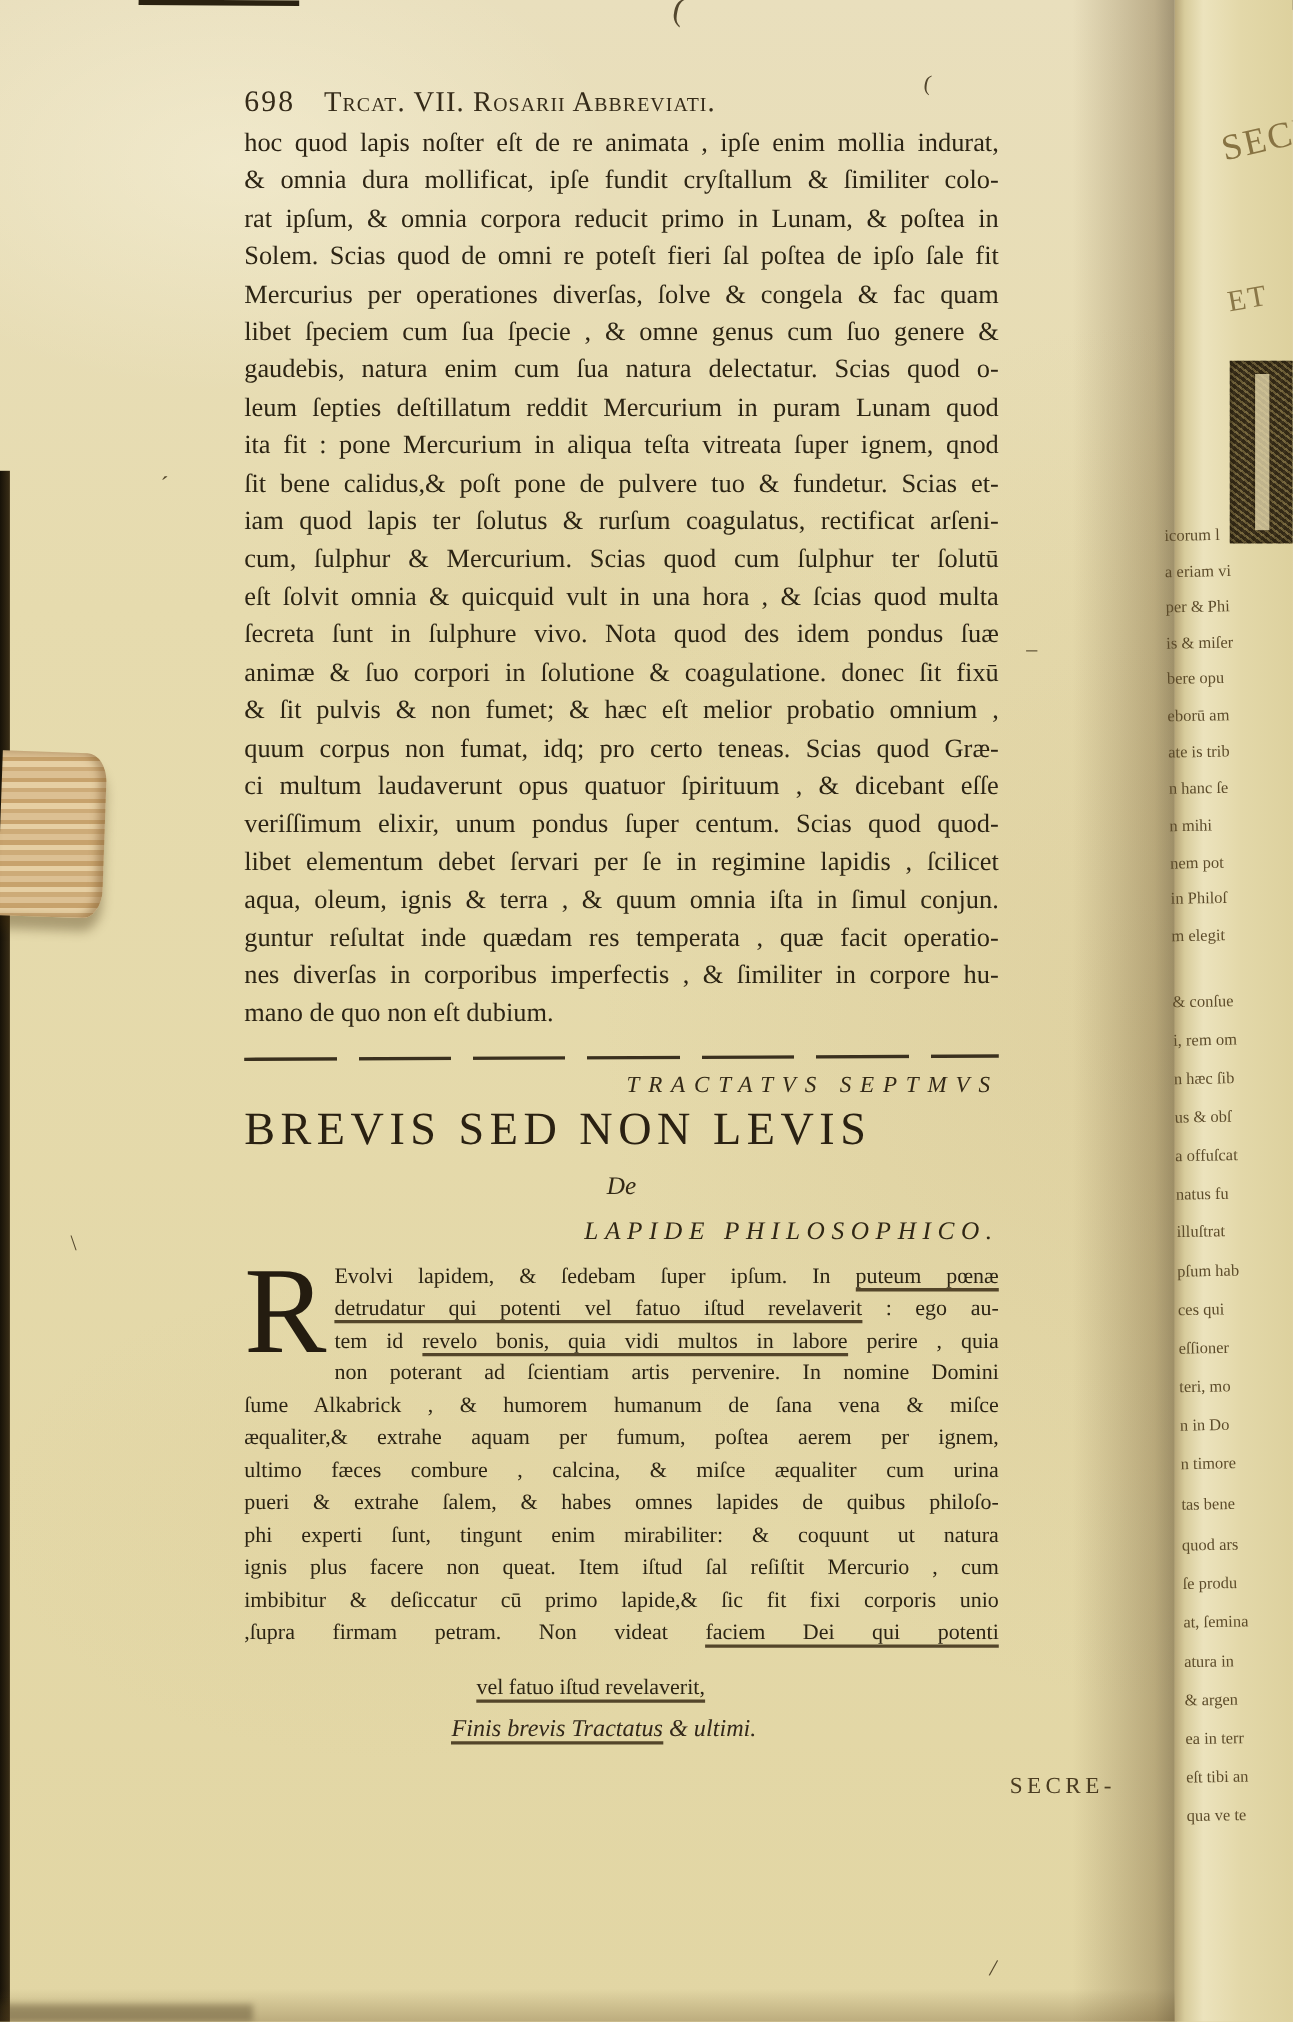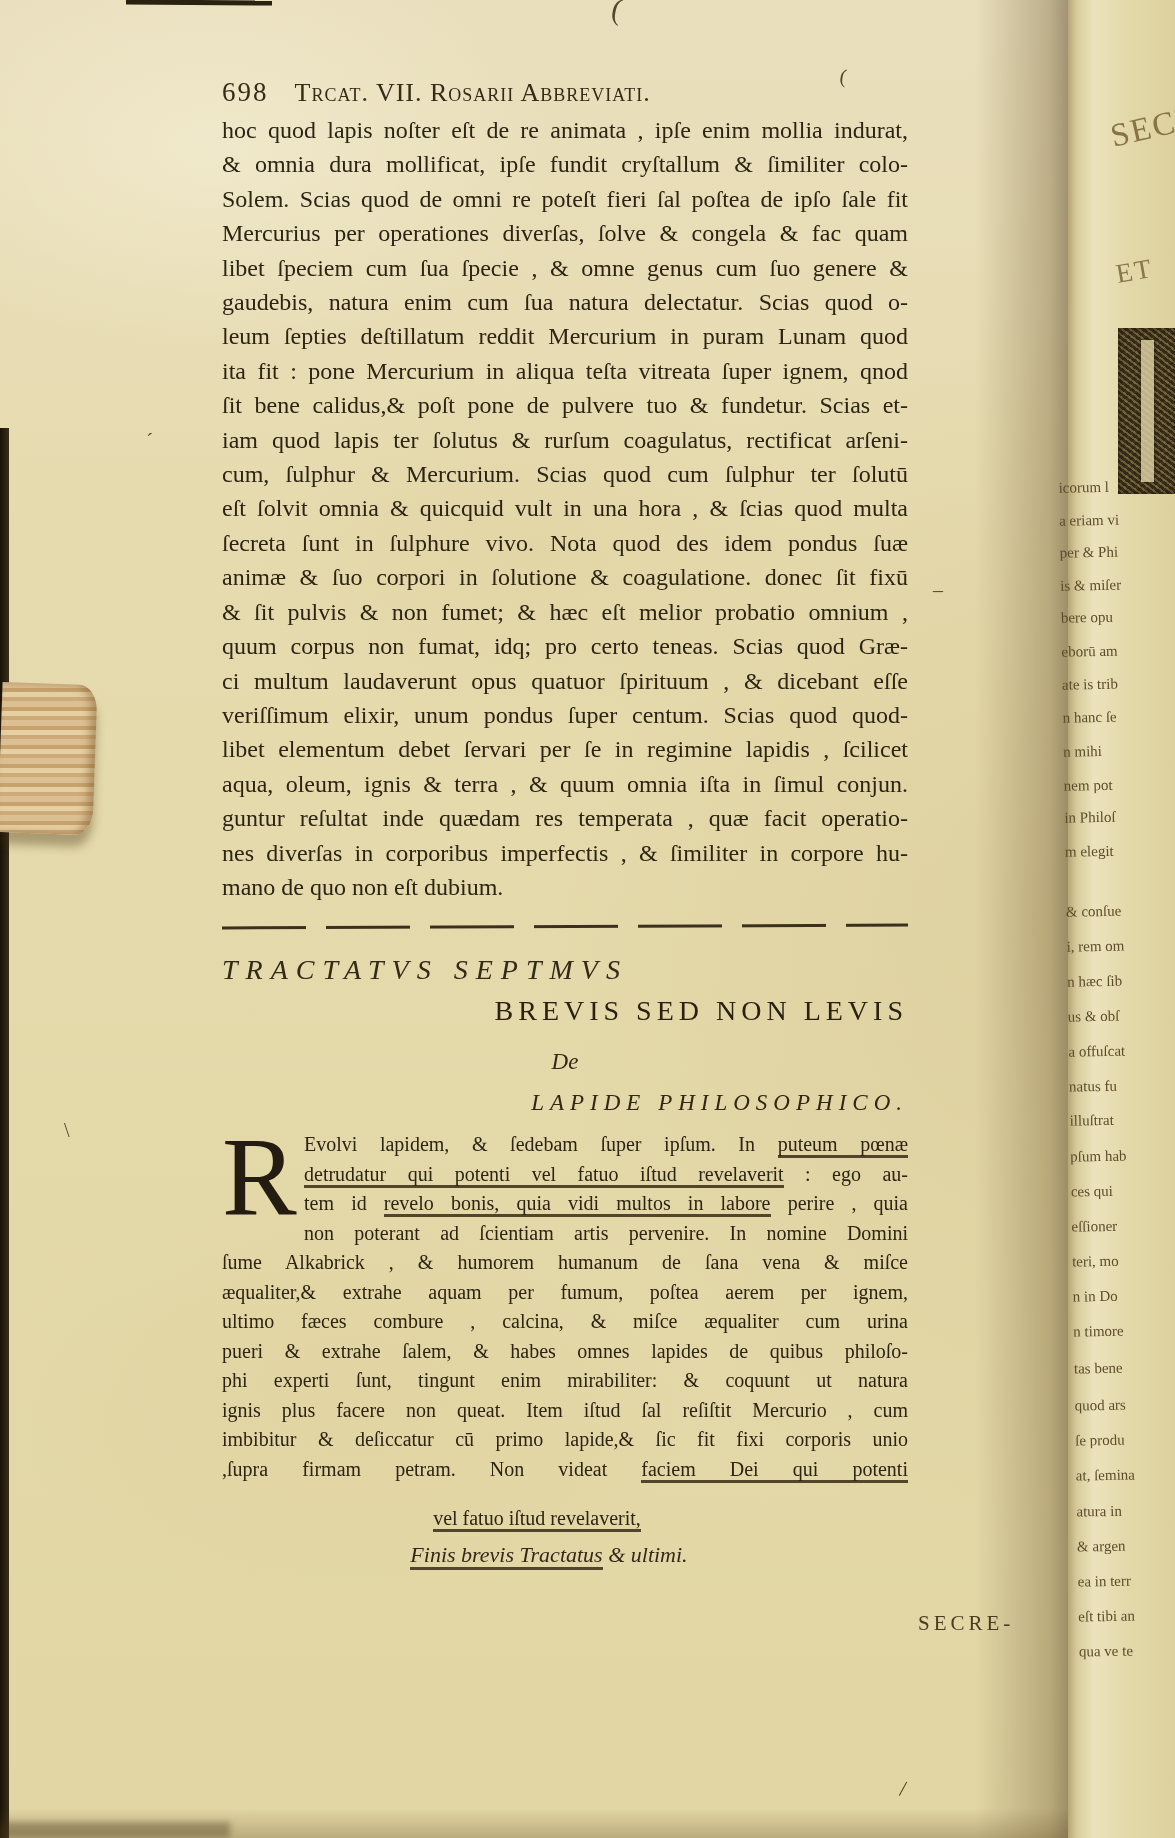--- a/index.html
+++ b/index.html
@@ -52,22 +52,22 @@
   
   .main-col{position:absolute;left:222px;top:75px;width:686px;color:#2c2414;}
   .running-head{font-variant:small-caps;font-size:26px;line-height:34px;color:#352b19;letter-spacing:1px;white-space:nowrap;}
   .running-head .pnum{font-variant:normal;font-size:27px;margin-right:26px;letter-spacing:2px;}
   .para1{margin-top:3px;}
   .para1 .tline{font-size:24px;line-height:34.4px;text-align:justify;text-align-last:justify;white-space:normal;}
   .para1 .tline:last-child{text-align-last:left;}
   .rule{margin-top:21px;height:3px;
     background:repeating-linear-gradient(90deg,#3a301e 0 84px,transparent 84px 104px);
     transform:rotate(-.25deg);}
-  .pretitle{margin-top:29px;text-align:left;font-style:italic;font-size:28px;line-height:26px;letter-spacing:8px;color:#332917;}
-  .big-title{margin-top:4px;text-align:right;font-size:28px;line-height:48px;letter-spacing:5px;color:#2a2112;white-space:nowrap;}
+  .pretitle{margin-top:10px;text-align:right;font-style:italic;font-size:21px;line-height:26px;letter-spacing:8px;color:#332917;}
+  .big-title{margin-top:4px;text-align:left;font-size:42px;line-height:48px;letter-spacing:5px;color:#2a2112;white-space:nowrap;}
   .de-word{margin-top:13px;text-align:center;font-style:italic;font-size:23px;line-height:28px;color:#332917;}
   .subtitle{margin-top:13px;text-align:right;font-style:italic;font-size:23px;line-height:28px;letter-spacing:6px;color:#302715;}
   .para2{margin-top:13px;}
   .drop-cap{float:left;width:74px;height:90px;margin:4px 8px 0 0;
     font-size:112px;line-height:84px;color:#241c10;text-align:center;}
   .p2lines .tline{font-size:20px;line-height:29.5px;text-align:justify;text-align-last:justify;}
   .u{border-bottom:3px solid rgba(58,44,20,.85);}
   .closing-line .tline{margin-top:20px;font-size:20px;line-height:29px;text-align:center;text-align-last:center;transform:translateX(-28px);}
   .finis-line .tline{margin-top:8px;font-style:italic;font-size:22px;line-height:28px;text-align:center;text-align-last:center;transform:translateX(-16px);color:#33281a;}
   .catchword{position:absolute;left:918px;top:1611px;width:110px;font-size:21px;letter-spacing:4px;color:#4a3c22;white-space:nowrap;}
@@ -138,20 +138,21 @@
     </div>
 
   <div class="main-col">
     <div class="running-head">
       <span class="pnum">698</span><span>Trcat. VII. Rosarii Abbreviati.</span>
     </div>
 
     <div class="para1">
         <div class="tline">hoc quod lapis noſter eſt de re animata , ipſe enim mollia indurat,</div>
         <div class="tline">&amp; omnia dura mollificat, ipſe fundit cryſtallum &amp; ſimiliter colo-</div>
+        <div class="tline">rat ipſum, &amp; omnia corpora reducit primo in Lunam, &amp; poſtea in</div>
         <div class="tline">Solem.  Scias quod de omni re poteſt fieri ſal poſtea de ipſo ſale fit</div>
         <div class="tline">Mercurius per operationes diverſas, ſolve &amp; congela &amp; fac quam</div>
         <div class="tline">libet ſpeciem cum ſua ſpecie , &amp; omne genus cum ſuo genere &amp;</div>
         <div class="tline">gaudebis, natura enim cum ſua natura delectatur.  Scias quod o-</div>
         <div class="tline">leum ſepties deſtillatum reddit Mercurium in puram Lunam quod</div>
         <div class="tline">ita fit : pone Mercurium in aliqua teſta vitreata ſuper ignem, qnod</div>
         <div class="tline">ſit bene calidus,&amp; poſt pone de pulvere tuo &amp; fundetur.  Scias et-</div>
         <div class="tline">iam quod lapis ter ſolutus &amp; rurſum coagulatus, rectificat arſeni-</div>
         <div class="tline">cum, ſulphur &amp; Mercurium.  Scias quod cum ſulphur ter ſolutū</div>
         <div class="tline">eſt ſolvit omnia &amp; quicquid vult in una hora , &amp; ſcias quod multa</div>

